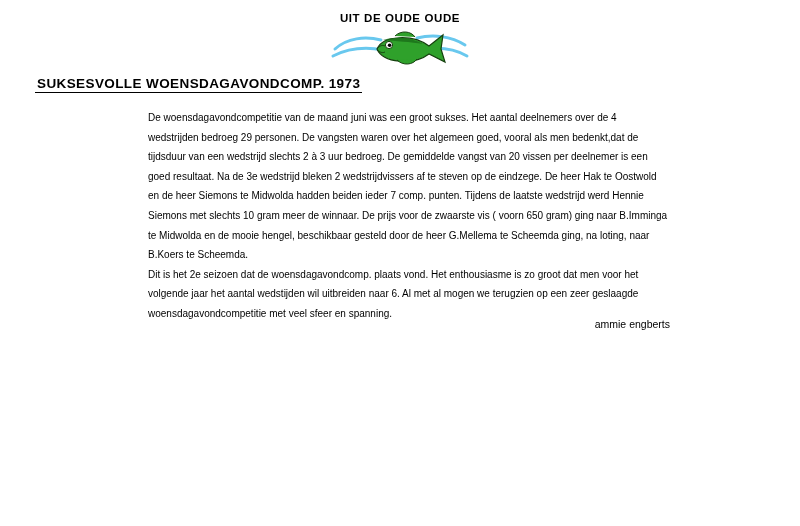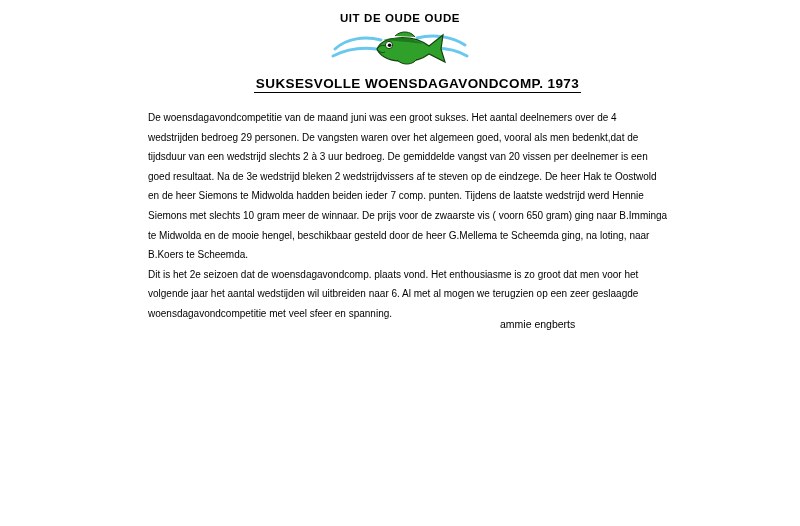--- a/index.html
+++ b/index.html
@@ -31,21 +31,21 @@
     display: flex;
     justify-content: center;
     margin-top: 2px;
   }
   .logo {
     width: 150px;
     height: 46px;
     display: block;
   }
   .doc-title {
-    text-align: center;
+    text-align: left;
     font-size: 13.5px;
     font-weight: bold;
     letter-spacing: 0.4px;
     margin-top: 4px;
     margin-left: 35px;
   }
   .doc-title span {
     border-bottom: 1.5px solid #000;
     padding: 0 2px 1px 2px;
   }
@@ -57,21 +57,21 @@
     font-size: 10px;
     line-height: 19.6px;
     text-align: left;
     white-space: pre-wrap;
   }
   .signature {
     position: absolute;
     left: 500px;
     top: 318px;
     width: 170px;
-    text-align: left;
+    text-align: right;
     font-size: 10.5px;
     color: #000000;
   }
 </style>
 </head>
 <body>
 
 <div class="page">
 
   <div class="kicker">UIT DE OUDE OUDE</div>

